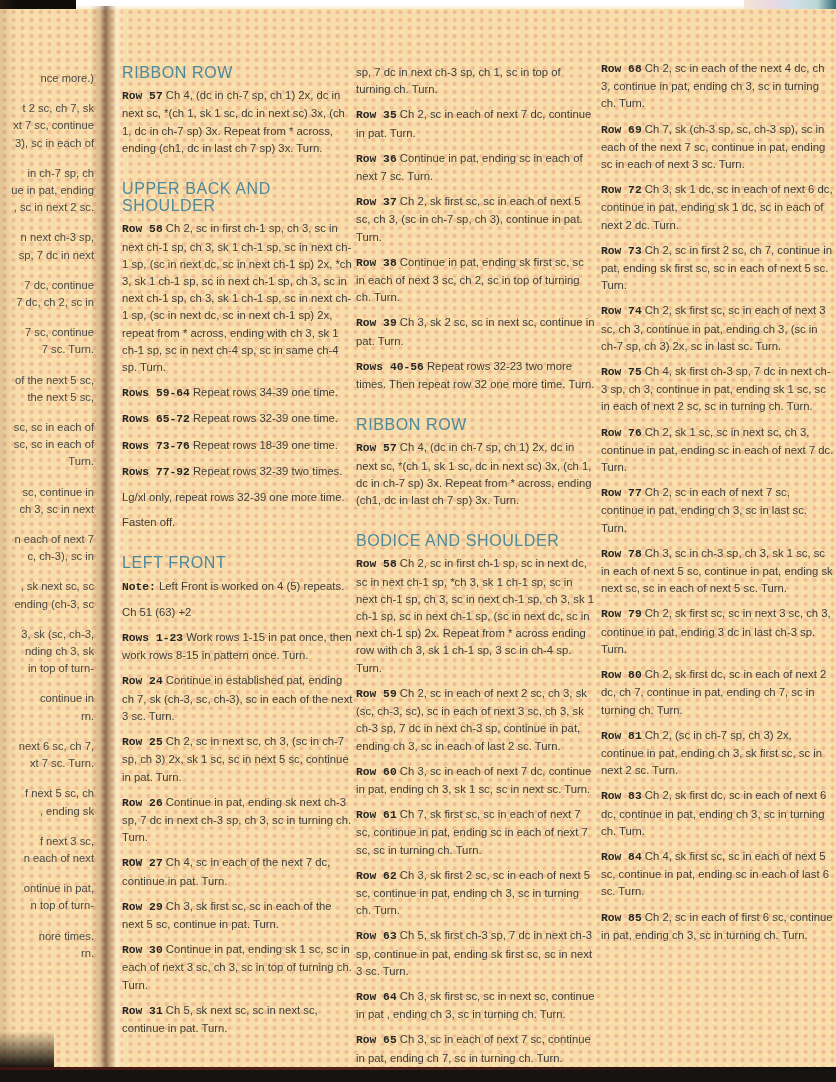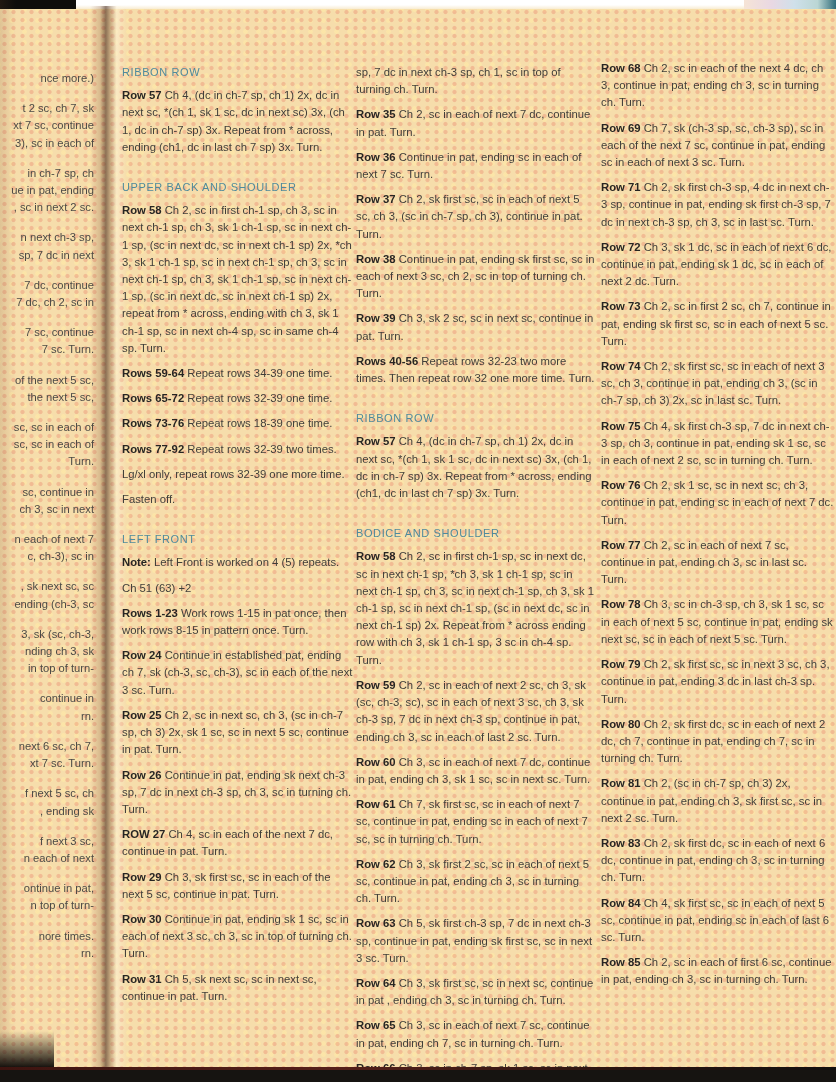--- a/index.html
+++ b/index.html
@@ -34,24 +34,24 @@
   .left-strip{
     position:absolute;left:0;top:70px;width:98px;padding-right:4px;box-sizing:border-box;
     text-align:right;font-size:11.2px;line-height:17.2px;color:#4c4a46;overflow:hidden;
   }
   .frag{margin:0 0 13px 0;}
   
   .column{position:absolute;font-size:11.3px;line-height:17.2px;color:#403e3a;}
   #col1{left:122px;top:64px;width:232px;}
   #col2{left:356px;top:64px;width:239px;}
   #col3{left:601px;top:60px;width:233px;}
-  .heading{color:#4f8a9c;font-size:11px;letter-spacing:0.6px;margin:23px 0 6px 0;}
+  .heading{color:#4f8a9c;font-size:16px;letter-spacing:0.6px;margin:23px 0 6px 0;}
   .column > .heading:first-child{margin-top:0;}
   .row,.plain{margin:0 0 8px 0;}
-  .row-label{font-weight:bold;color:#272523;}
+  .row-label{font-weight:bold;color:#272523;font-family:Liberation Mono, monospace;}
 </style>
 </head>
 <body>
 
 <div class="stage">
   <div class="top-black"></div>
   <div class="top-white"></div>
   <div class="top-pastel"></div>
   <div class="left-edge-shade"></div>
 
@@ -175,21 +175,20 @@
       <p class="row"><span class="row-label">Row 61</span> <span class="row-text">Ch 7, sk first sc, sc in each of next 7 sc, continue in pat, ending sc in each of next 7 sc, sc in turning ch. Turn.</span></p>
       <p class="row"><span class="row-label">Row 62</span> <span class="row-text">Ch 3, sk first 2 sc, sc in each of next 5 sc, continue in pat, ending ch 3, sc in turning ch. Turn.</span></p>
       <p class="row"><span class="row-label">Row 63</span> <span class="row-text">Ch 5, sk first ch-3 sp, 7 dc in next ch-3 sp, continue in pat, ending sk first sc, sc in next 3 sc. Turn.</span></p>
       <p class="row"><span class="row-label">Row 64</span> <span class="row-text">Ch 3, sk first sc, sc in next sc, continue in pat , ending ch 3, sc in turning ch. Turn.</span></p>
       <p class="row"><span class="row-label">Row 65</span> <span class="row-text">Ch 3, sc in each of next 7 sc, continue in pat, ending ch 7, sc in turning ch. Turn.</span></p>
       <p class="row"><span class="row-label">Row 66</span> <span class="row-text">Ch 3, sc in ch-7 sp, sk 1 sc, sc in next 5 sc, continue in pat, ending ch 3, sc in ch-3 sp, ch 3, sc in turning ch. Turn.</span></p>
     </div>
   <div class="column" id="col3">
       <p class="row"><span class="row-label">Row 68</span> <span class="row-text">Ch 2, sc in each of the next 4 dc, ch 3, continue in pat, ending ch 3, sc in turning ch. Turn.</span></p>
       <p class="row"><span class="row-label">Row 69</span> <span class="row-text">Ch 7, sk (ch-3 sp, sc, ch-3 sp), sc in each of the next 7 sc, continue in pat, ending sc in each of next 3 sc. Turn.</span></p>
-      <p class="row"><span class="row-label">Row 71</span> <span class="row-text">Ch 2, sk first ch-3 sp, 4 dc in next ch-3 sp, continue in pat, ending sk first ch-3 sp, 7 dc in next ch-3 sp, ch 3, sc in last sc. Turn.</span></p>
       <p class="row"><span class="row-label">Row 72</span> <span class="row-text">Ch 3, sk 1 dc, sc in each of next 6 dc, continue in pat, ending sk 1 dc, sc in each of next 2 dc. Turn.</span></p>
       <p class="row"><span class="row-label">Row 73</span> <span class="row-text">Ch 2, sc in first 2 sc, ch 7, continue in pat, ending sk first sc, sc in each of next 5 sc. Turn.</span></p>
       <p class="row"><span class="row-label">Row 74</span> <span class="row-text">Ch 2, sk first sc, sc in each of next 3 sc, ch 3, continue in pat, ending ch 3, (sc in ch-7 sp, ch 3) 2x, sc in last sc. Turn.</span></p>
       <p class="row"><span class="row-label">Row 75</span> <span class="row-text">Ch 4, sk first ch-3 sp, 7 dc in next ch-3 sp, ch 3, continue in pat, ending sk 1 sc, sc in each of next 2 sc, sc in turning ch. Turn.</span></p>
       <p class="row"><span class="row-label">Row 76</span> <span class="row-text">Ch 2, sk 1 sc, sc in next sc, ch 3, continue in pat, ending sc in each of next 7 dc. Turn.</span></p>
       <p class="row"><span class="row-label">Row 77</span> <span class="row-text">Ch 2, sc in each of next 7 sc, continue in pat, ending ch 3, sc in last sc. Turn.</span></p>
       <p class="row"><span class="row-label">Row 78</span> <span class="row-text">Ch 3, sc in ch-3 sp, ch 3, sk 1 sc, sc in each of next 5 sc, continue in pat, ending sk next sc, sc in each of next 5 sc. Turn.</span></p>
       <p class="row"><span class="row-label">Row 79</span> <span class="row-text">Ch 2, sk first sc, sc in next 3 sc, ch 3, continue in pat, ending 3 dc in last ch-3 sp. Turn.</span></p>
       <p class="row"><span class="row-label">Row 80</span> <span class="row-text">Ch 2, sk first dc, sc in each of next 2 dc, ch 7, continue in pat, ending ch 7, sc in turning ch. Turn.</span></p>
       <p class="row"><span class="row-label">Row 81</span> <span class="row-text">Ch 2, (sc in ch-7 sp, ch 3) 2x, continue in pat, ending ch 3, sk first sc, sc in next 2 sc. Turn.</span></p>

